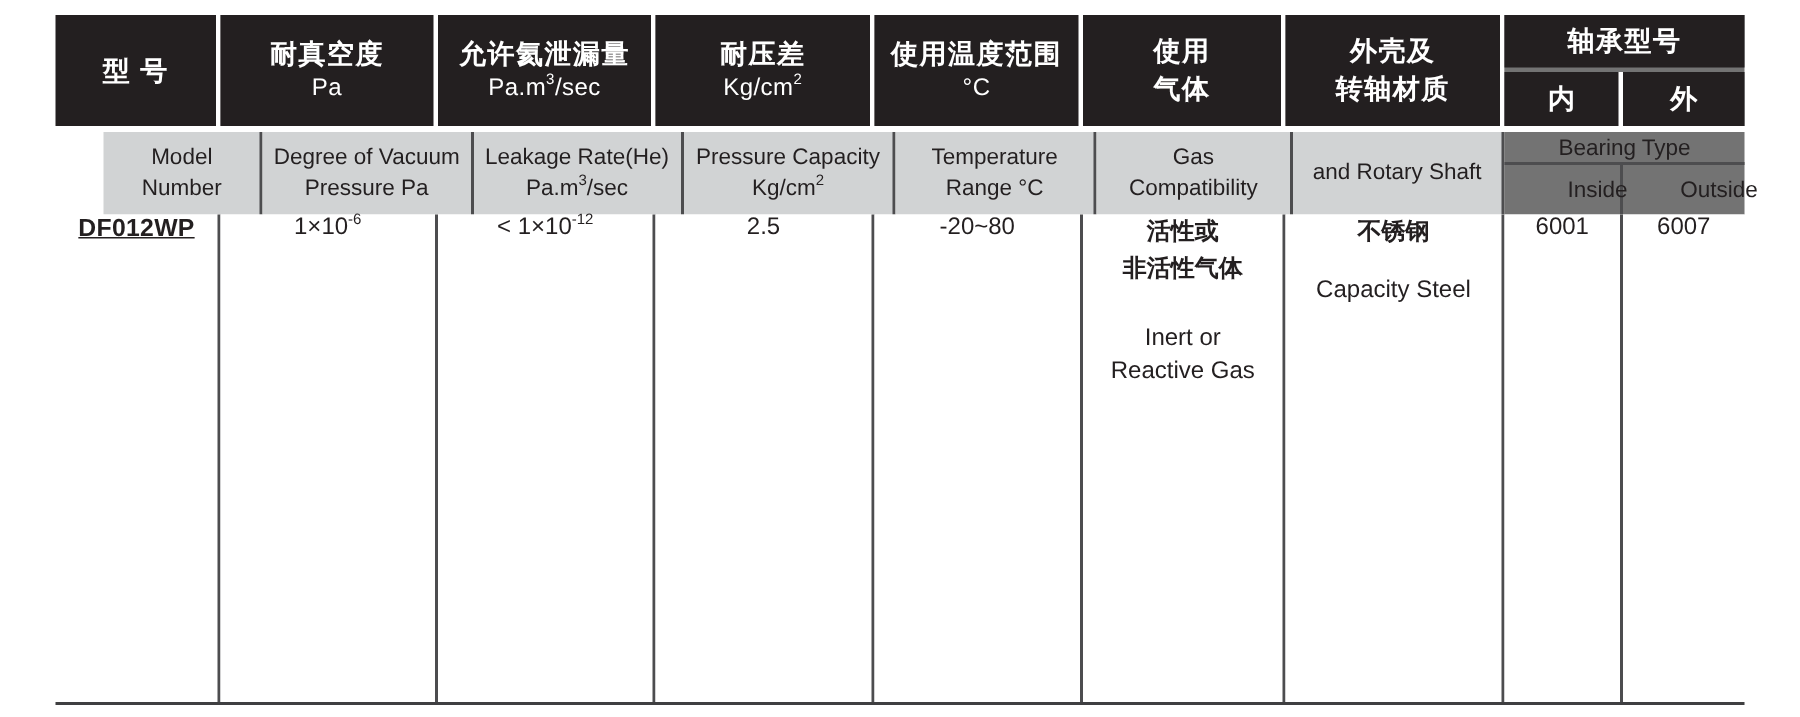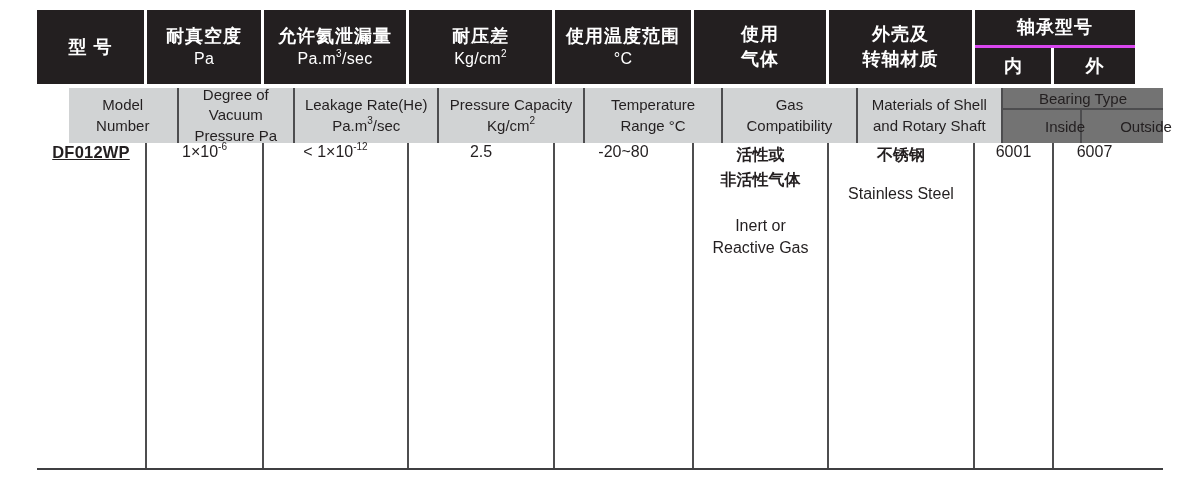--- a/index.html
+++ b/index.html
@@ -4,35 +4,35 @@
 <style>
   * { margin:0; padding:0; box-sizing:border-box; }
   html,body { background:#ffffff; }
   body {
     width:1200px; height:478px; position:relative; overflow:hidden;
     font-family:"Liberation Sans","DejaVu Sans",sans-serif; color:#231f20;
   }
   .spec-table { position:absolute; left:37px; top:10px; width:1126px; }
 
   
-  .w-model{width:110px} .w-vac{width:117px} .w-leak{width:145px}
+  .w-model{width:110px} .w-vac{width:145px} .w-leak{width:145px}
   .w-pres{width:146px} .w-temp{width:139px} .w-gas{width:135px}
   .w-mat{width:146px} .w-bear{width:160px}
   .w-inner{width:79px} .w-outer{width:81px}
 
   
   .hdr-row { display:flex; height:74px; }
   .hdr-cell {
     background:#231f20; color:#ffffff;
     display:flex; flex-direction:column; align-items:center; justify-content:center;
     text-align:center; border-right:3px solid #ffffff;
   }
   .hdr-zh { font-size:18px; font-weight:bold; line-height:1.38; letter-spacing:1px; }
   .hdr-unit { font-size:16px; line-height:1.3; letter-spacing:.3px; }
-  .bearing-hdr { display:flex; flex-direction:column; background:#d946ef; }
+  .bearing-hdr { display:flex; flex-direction:column; background:#737373; }
   .bearing-hdr-top {
     height:35px; background:#231f20; color:#fff;
     display:flex; align-items:center; justify-content:center;
   }
   .bearing-hdr-bottom { display:flex; height:36px; margin-top:3px; }
   .bearing-hdr-bottom .bcell {
     background:#231f20; color:#fff; display:flex; align-items:center; justify-content:center;
     font-size:18px; font-weight:bold;
   }
   .bearing-hdr-bottom .bcell.inner { border-right:3px solid #ffffff; }
@@ -130,21 +130,20 @@
     </div>
     <div class="sub-cell w-temp">
       <div>Temperature</div>
       <div>Range °C</div>
     </div>
     <div class="sub-cell w-gas">
       <div>Gas</div>
       <div>Compatibility</div>
     </div>
     <div class="sub-cell w-mat">
-      <div>Materials of Shell</div>
       <div>and Rotary Shaft</div>
     </div>
     <div class="bearing-sub w-bear no-rb">
       <div class="bearing-sub-top">Bearing Type</div>
       <div class="bearing-sub-bottom">
         <div class="scell inner w-inner">Inside</div>
         <div class="scell w-outer no-rb">Outside</div>
       </div>
     </div>
   </div>
@@ -170,21 +169,21 @@
         <div>活性或</div>
         <div>非活性气体</div>
       </div>
       <div class="en-data blk-gap">
         <div>Inert or</div>
         <div>Reactive Gas</div>
       </div>
     </div>
     <div class="data-cell w-mat">
       <div class="zh-data">不锈钢</div>
-      <div class="en-data mat-gap">Stainless Steel</div>
+      <div class="en-data mat-gap">Capacity Steel</div>
     </div>
     <div class="data-cell w-inner">
       <div>6001</div>
     </div>
     <div class="data-cell w-outer no-rb">
       <div>6007</div>
     </div>
   </div>
 
   <div class="bottom-line"></div>

